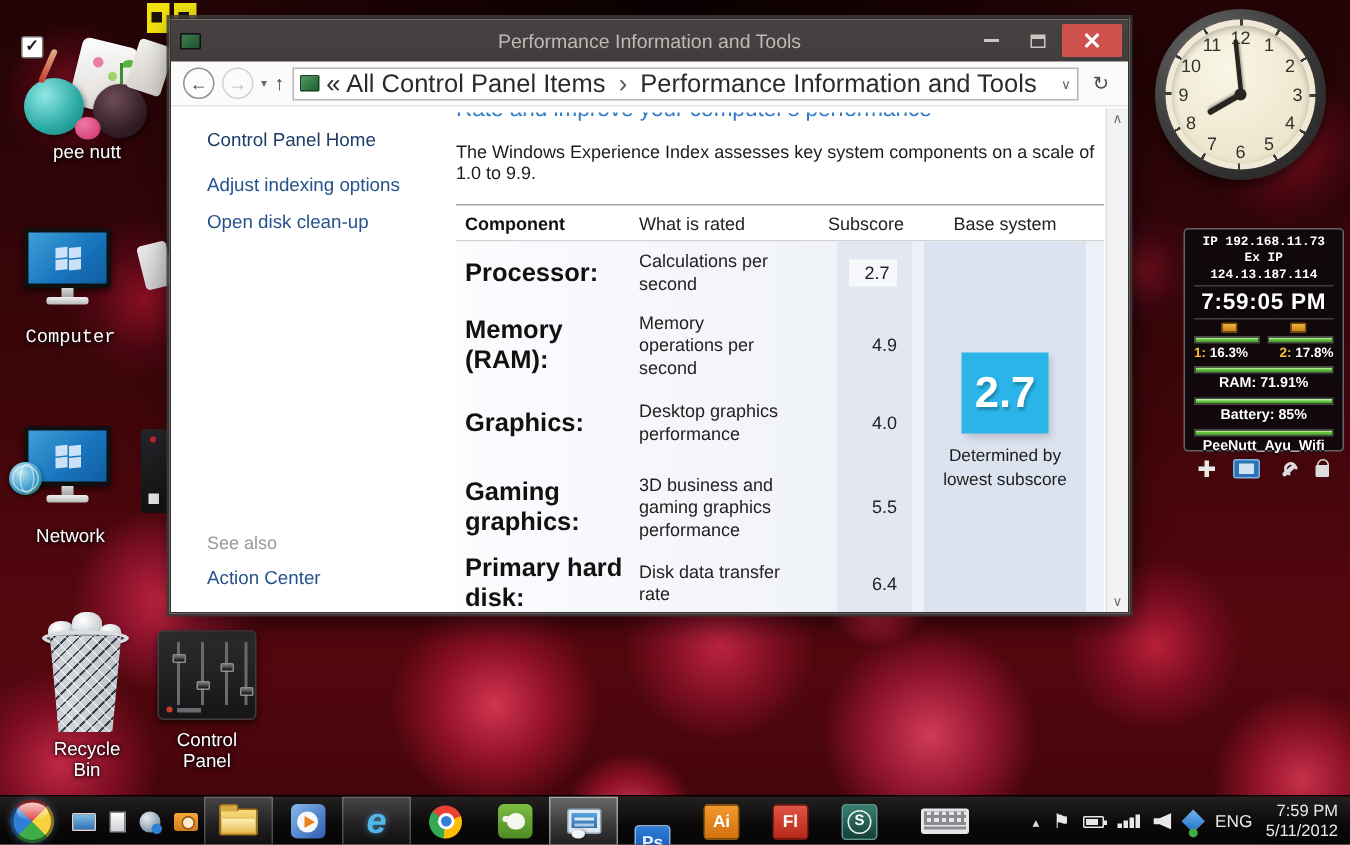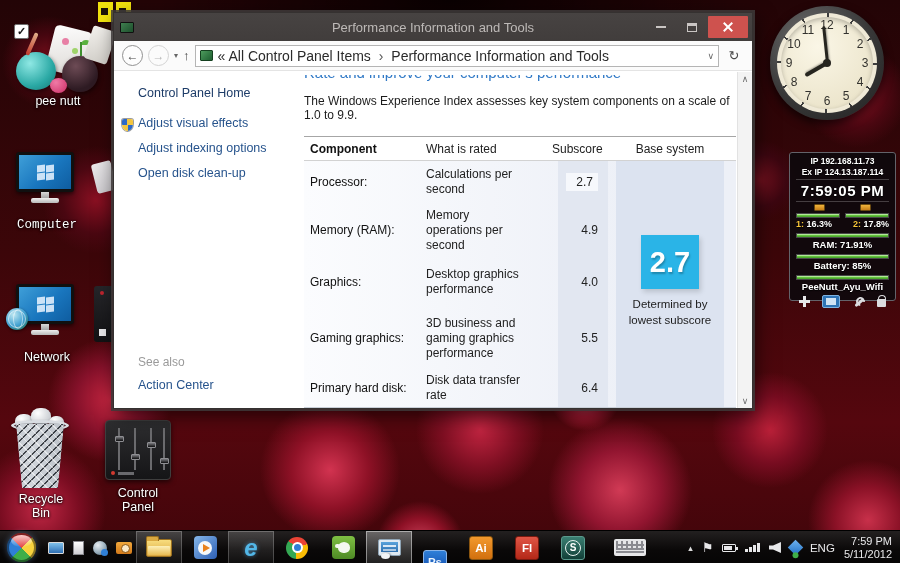--- a/index.html
+++ b/index.html
@@ -52,21 +52,21 @@
   .winflag { position:absolute; left:50%; top:50%; width:16px; height:14px; transform:translate(-50%,-50%); display:grid; grid-template-columns:1fr 1fr; grid-template-rows:1fr 1fr; gap:1px; }
   .winflag i { background:rgba(235,245,255,.85); transform:skewY(-6deg); }
   .mon-neck { position:absolute; left:27px; top:40px; width:8px; height:7px; background:linear-gradient(#d8d8d8,#9d9d9d); }
   .mon-base { position:absolute; left:17px; top:46px; width:28px; height:5px; background:linear-gradient(#efefef,#b9b9b9); border-radius:2px; }
   #icon-computer { left:14px; top:152px; width:66px; height:92px;font-family:Liberation Mono, monospace; }
   #icon-network  { left:14px; top:284px; width:66px; height:92px; }
   .netglobe { position:absolute; left:-8px; top:24px; width:22px; height:22px; border-radius:50%; background:radial-gradient(circle at 35% 30%, #bfe8f2, #3f9fd0 55%, #1f6f4f 90%); box-shadow:0 1px 3px rgba(0,0,0,.6); }
   .netglobe::before { content:""; position:absolute; inset:2px; border:1px solid rgba(255,255,255,.55); border-radius:50%; }
   .netglobe::after { content:""; position:absolute; left:50%; top:1px; bottom:1px; width:8px; margin-left:-4px; border:1px solid rgba(255,255,255,.5); border-radius:50%; }
 
-  #icon-recycle { left:9px; top:414px; width:64px; height:102px; }
+  #icon-recycle { left:26px; top:414px; width:64px; height:102px; }
   .rb-papers i { position:absolute; background:radial-gradient(circle at 35% 30%, #ffffff, #c9cdd2 75%); border-radius:45%; box-shadow:0 1px 2px rgba(0,0,0,.4); }
   .rb-p1 { left:6px;  top:0;   width:18px; height:15px; }
   .rb-p2 { left:22px; top:-6px; width:20px; height:17px; }
   .rb-p3 { left:40px; top:2px;  width:15px; height:13px; }
   .rb-basket { position:absolute; left:4px; top:10px; width:54px; height:64px;
     clip-path:polygon(6% 0, 94% 0, 83% 100%, 17% 100%);
     background:
       repeating-linear-gradient(45deg,  rgba(255,255,255,.55) 0 1px, rgba(70,75,82,.0) 1px 6px),
       repeating-linear-gradient(-45deg, rgba(40,44,50,.85) 0 1.2px, rgba(205,210,216,.75) 1.2px 6px),
       linear-gradient(90deg,#9aa0a8,#dfe3e8 30%,#aab0b8 70%,#878d95);
@@ -105,21 +105,21 @@
   .wbtn-close::before, .wbtn-close::after { content:""; position:absolute; left:50%; top:50%; width:12px; height:2px; background:#fff; }
   .wbtn-close::before { transform:translate(-50%,-50%) rotate(45deg); }
   .wbtn-close::after  { transform:translate(-50%,-50%) rotate(-45deg); }
 
   .navbar { height:30px; background:#fbfbfb; border-bottom:1px solid #e4e4e4; display:flex; align-items:center; padding:0 8px; gap:5px; font-size:12px; color:#555; }
   .navcirc { width:21px; height:21px; border:1px solid #919191; border-radius:50%; display:flex; align-items:center; justify-content:center; font-size:12px; color:#444; background:#fdfdfd; flex:none; }
   .navcirc.dis { opacity:.38; }
   .navglyph { font-size:11px; color:#666; flex:none; }
   .addrbox { display:flex; align-items:center; height:22px; border:1px solid #b5b5b5; background:#fff; flex:1; padding:0 4px; gap:5px; min-width:0; }
   .addr-folder { width:13px; height:11px; background:linear-gradient(135deg,#4d9b5d,#1d5f30); border:1px solid #14401f; border-radius:1px; flex:none; }
-  .crumbs { font-size:14px; color:#2b2b2b; white-space:nowrap; overflow:hidden; }
+  .crumbs { font-size:17px; color:#2b2b2b; white-space:nowrap; overflow:hidden; }
   .crumb-sep { color:#555; margin:0 4px; }
   .addr-dd { margin-left:auto; color:#666; font-size:9px; flex:none; }
   .refreshbtn { width:20px; text-align:center; color:#4a4a4a; font-size:13px; flex:none; }
   .searchbox { width:148px; height:22px; border:1px solid #b5b5b5; background:#fff; display:flex; align-items:center; flex:none; padding:0 5px; gap:4px; }
   .searchbox input { border:0; outline:0; width:118px; font-size:11.5px; color:#333; font-family:"Liberation Sans",sans-serif; }
   .searchbox input::placeholder { color:#8b8b8b; }
   .mag { width:8px; height:8px; border:1.5px solid #6f6f6f; border-radius:50%; position:relative; flex:none; }
   .mag::after { content:""; position:absolute; left:7px; top:7px; width:5px; height:1.5px; background:#6f6f6f; transform:rotate(40deg); transform-origin:0 0; }
 
   .winbody { position:absolute; left:0; right:0; top:59px; bottom:0; background:#fff; overflow:hidden; }
@@ -144,21 +144,21 @@
 
   .wei-table { margin-top:14px; position:relative; }
   .thead { display:flex; align-items:center; height:25px; border-top:1px solid #a6a6a6; border-bottom:1px solid #d2d2d2; font-size:12px; color:#222; position:relative; }
   .th-comp { width:122px; padding-left:6px; font-weight:bold; color:#111; }
   .th-rated { width:126px; }
   .th-sub { width:50px; text-align:right; }
   .th-base { position:absolute; right:12px; width:108px; text-align:center; }
   .tbody { position:relative; background:linear-gradient(90deg,#fbfcfe 0%, #edf0f7 75%, #edf0f7 100%); border-bottom:1px solid #c9cfd8; }
   .subband { position:absolute; left:254px; top:0; bottom:0; width:50px; background:#e2e7f1; }
   .trow { display:flex; align-items:center; position:relative; }
-  .td-comp { width:122px; padding-left:6px; font-size:12px; font-weight:normal; color:#111; }
+  .td-comp { width:122px; padding-left:6px; font-size:17px; font-weight:bold; color:#111; }
   .td-rated { width:126px; font-size:12px; color:#222; }
   .td-rated span { display:block; width:102px; line-height:15px; }
   .td-sub { width:50px; text-align:right; font-size:12px; color:#222; padding-right:4px; }
   .sub-hl { background:#f6f8fc; padding:2px 5px 2px 10px; }
   .basepanel { position:absolute; right:12px; top:0; bottom:0; width:108px; background:#dce3f0; }
   .basebox { width:58px; height:54px; margin:74px auto 7px; background:#2ab4e7; color:#fff; font-size:29px; font-weight:bold; text-align:center; line-height:54px; text-shadow:1px 2px 2px rgba(0,0,0,.25); box-shadow:2px 3px 5px rgba(0,0,0,.15); }
   .basenote { font-size:11.5px; color:#1c1c1c; text-align:center; line-height:16px; }
 
   
   #clock { position:absolute; left:770px; top:6px; width:114px; height:114px; }
@@ -167,21 +167,21 @@
   .face { position:absolute; inset:11px; border-radius:50%; background:radial-gradient(circle at 40% 32%, #faf6e6, #ece5cc 75%, #ddd5ba); box-shadow:inset 0 2px 5px rgba(0,0,0,.25); }
   .cnum { position:absolute; font-size:12px; color:#33322e; transform:translate(-50%,-50%); }
   .hand { position:absolute; left:50%; bottom:50%; transform-origin:50% 100%; background:#26251f; border-radius:2px; box-shadow:1px 1px 2px rgba(0,0,0,.35); }
   .hand-hour { width:4px; margin-left:-2px; height:25px; transform:rotate(240deg); }
   .hand-min  { width:3px; margin-left:-1.5px; height:37px; transform:rotate(354deg); }
   .cap { position:absolute; left:50%; top:50%; width:8px; height:8px; margin:-4px 0 0 -4px; border-radius:50%; background:#26251f; }
 
   
   #sysgadget { position:absolute; left:789px; top:152px; width:107px; height:149px; background:rgba(10,10,13,.84);
     border:1px solid #63636a; border-radius:3px; padding:3px 6px 2px; color:#fff; text-shadow:0 1px 1px #000; }
-  .g-ip { font-size:8.5px; font-weight:bold; text-align:center; line-height:11px; }
+  .g-ip { font-size:8.5px; font-weight:bold; text-align:center; line-height:11px;font-family:Liberation Mono, monospace; }
   .g-time { font-size:15px; font-weight:bold; text-align:center; letter-spacing:.5px; line-height:19px; margin:1px 0; }
   .g-div { height:1px; background:rgba(255,255,255,.22); margin:1px 0; }
   .g-cpuicons { display:flex; justify-content:space-around; margin-top:2px; }
   .chip { width:11px; height:7px; background:linear-gradient(#f0b43c,#c87f18); border:1px solid #6b4a10; border-radius:1px; }
   .g-cpubars { display:flex; justify-content:space-between; margin-top:2px; }
   .gbar { height:5px; border:1px solid #484848; background:linear-gradient(#8ae55c,#3f9e22); box-shadow:inset 0 1px 0 rgba(255,255,255,.4); }
   .gbar.half { width:44px; }
   .gbar.full { width:93px; margin-top:3px; }
   .g-cpulabels { display:flex; justify-content:space-between; font-size:9px; font-weight:bold; line-height:12px; }
   .g-num { color:#f5c33a; }
@@ -385,24 +385,20 @@
       </div>
       <div class="addr-dd">∨</div>
     </div>
     <div class="refreshbtn">↻</div>
   </div>
 
   <div class="winbody">
     <div class="sidebar">
       <div class="cph">Control Panel Home</div>
       <div class="slinks">
-        <div class="slink">
-          <span class="shield"></span>
-          <span>Adjust visual effects</span>
-        </div>
         <div class="slink"><span>Adjust indexing options</span></div>
         <div class="slink"><span>Open disk clean-up</span></div>
       </div>
       <div class="seealso">See also</div>
       <div class="actioncenter">Action Center</div>
     </div>
 
     <div class="main">
       <div class="headclip">
         <span>Rate and improve your computer's performance</span>

